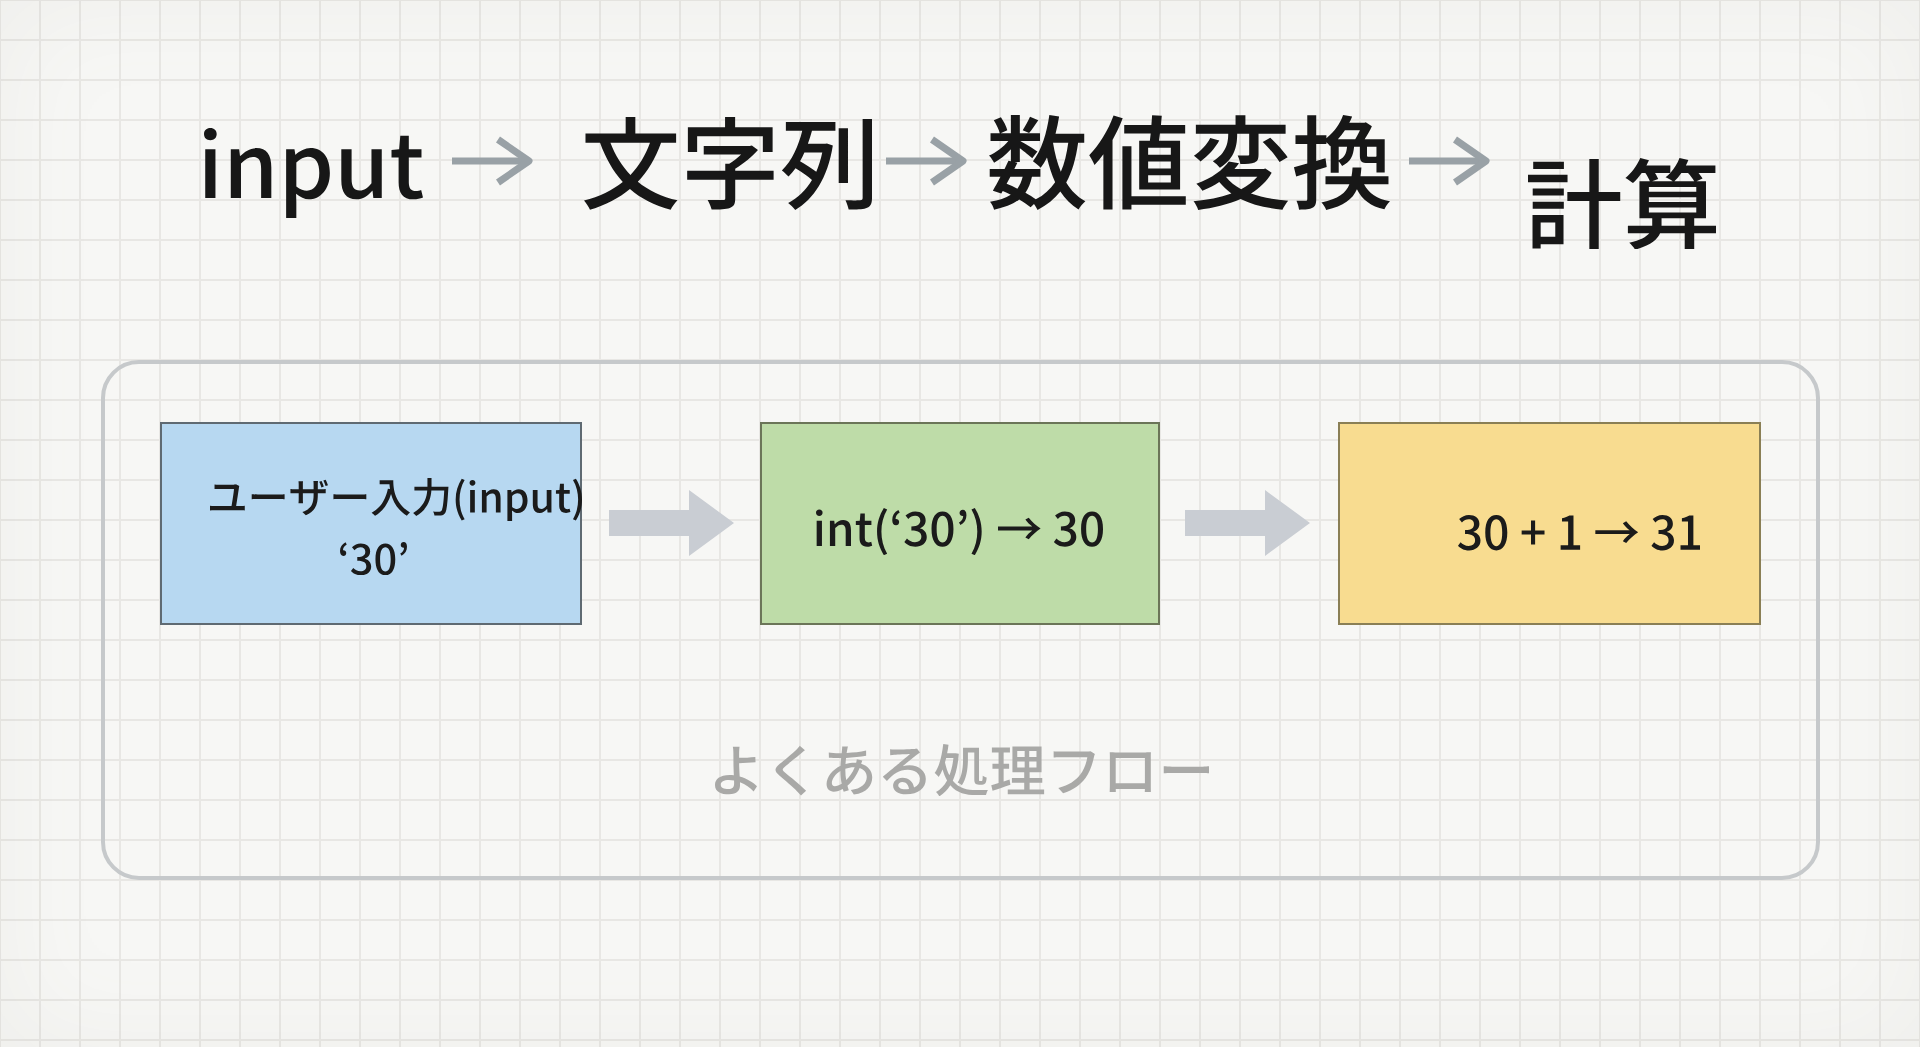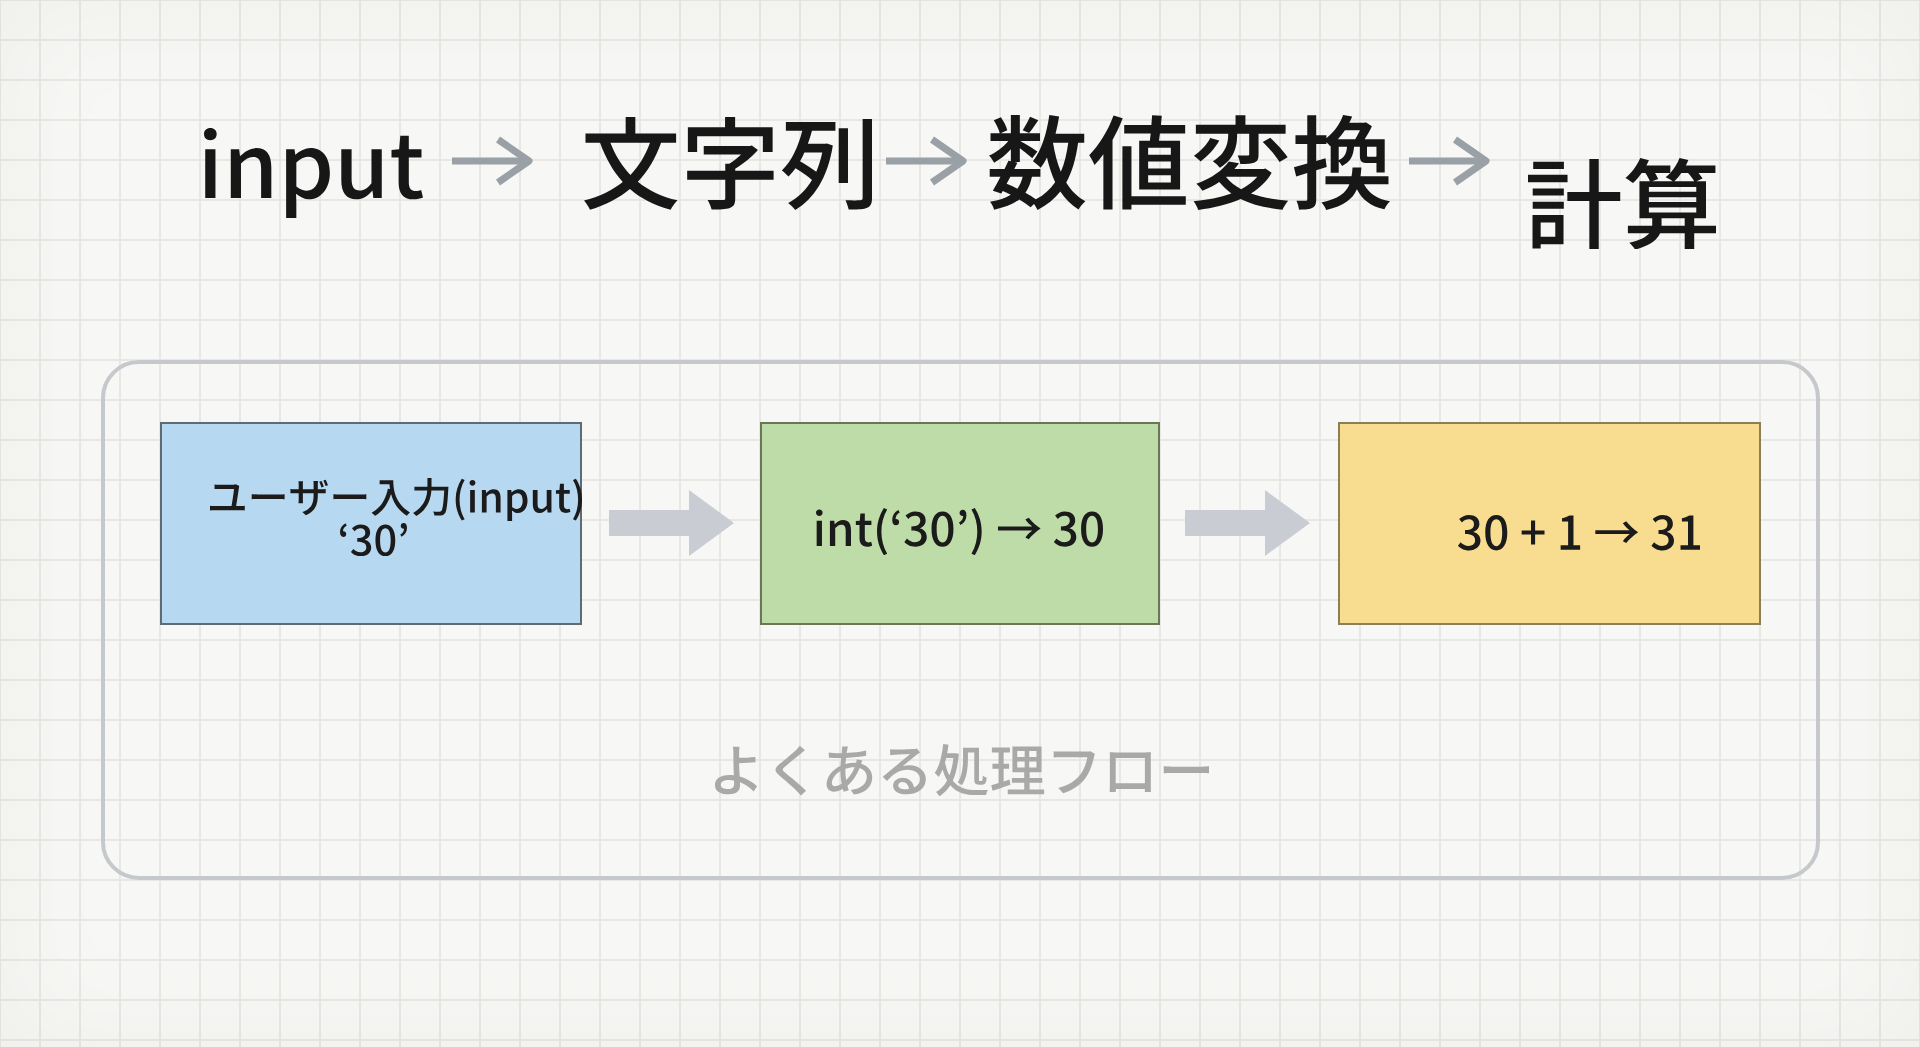--- a/index.html
+++ b/index.html
@@ -74,21 +74,21 @@
 
   <div class="group-frame"></div>
 
   <div class="fbox blue" aria-label="ユーザー入力(input)"></div>
   <div class="ttext boxtext-color" style="left:190px;top:477.6px;width:372.0px;height:43.5px;margin-left:20px;" aria-label="ユーザー入力(input)">
     <svg class="glyph" viewBox="76 -842 9105 1065" preserveAspectRatio="none" aria-hidden="true" focusable="false">
         <path d="M76 -163V-48C108 -51 140 -52 168 -52H840C861 -52 900 -51 927 -48V-163C902 -159 872 -156 840 -156H716C734 -266 773 -515 785 -607C786 -615 789 -634 793 -646L710 -686C696 -680 657 -675 635 -675C568 -675 344 -675 289 -675C256 -675 218 -679 187 -682V-571C220 -573 252 -575 290 -575C344 -575 580 -575 663 -575C660 -507 622 -265 603 -156H168C139 -156 106 -158 76 -163Z M1097 -446V-322C1131 -325 1191 -327 1246 -327C1339 -327 1708 -327 1790 -327C1834 -327 1880 -323 1902 -322V-446C1877 -444 1838 -440 1790 -440C1709 -440 1339 -440 1246 -440C1192 -440 1130 -444 1097 -446Z M2806 -769 2749 -751C2769 -712 2789 -655 2804 -612L2862 -632C2849 -671 2824 -732 2806 -769ZM2907 -801 2850 -783C2870 -744 2891 -688 2906 -644L2964 -663C2951 -703 2926 -763 2907 -801ZM2045 -574V-466C2061 -467 2102 -469 2149 -469H2247V-319C2247 -278 2244 -236 2242 -222H2353C2352 -236 2349 -279 2349 -319V-469H2612V-429C2612 -164 2524 -78 2337 -9L2422 70C2656 -34 2715 -177 2715 -435V-469H2809C2857 -469 2893 -468 2908 -466V-572C2889 -569 2857 -566 2808 -566H2715V-682C2715 -722 2719 -755 2720 -769H2607C2609 -755 2612 -722 2612 -682V-566H2349V-681C2349 -718 2352 -748 2354 -762H2242C2245 -736 2247 -706 2247 -682V-566H2149C2103 -566 2058 -572 2045 -574Z M3097 -446V-322C3131 -325 3191 -327 3246 -327C3339 -327 3708 -327 3790 -327C3834 -327 3880 -323 3902 -322V-446C3877 -444 3838 -440 3790 -440C3709 -440 3339 -440 3246 -440C3192 -440 3130 -444 3097 -446Z M4430 -579C4371 -304 4249 -106 4032 6C4057 24 4101 63 4118 83C4307 -30 4431 -206 4507 -450C4557 -263 4665 -58 4894 81C4910 57 4949 16 4970 0C4586 -227 4562 -602 4562 -786H4228V-690H4468C4471 -653 4475 -613 4482 -570Z M5398 -842V-654V-630H5079V-533H5393C5378 -350 5311 -137 5049 13C5072 30 5107 65 5123 89C5410 -80 5479 -325 5494 -533H5809C5792 -204 5770 -66 5737 -33C5724 -21 5711 -18 5690 -18C5664 -18 5603 -18 5536 -24C5555 4 5567 46 5569 74C5630 77 5694 78 5729 74C5770 69 5796 60 5823 27C5867 -24 5887 -174 5909 -583C5911 -596 5912 -630 5912 -630H5498V-654V-842Z M6237 199 6309 167C6223 24 6184 -145 6184 -313C6184 -480 6223 -649 6309 -793L6237 -825C6144 -673 6089 -510 6089 -313C6089 -114 6144 47 6237 199Z M6443 0H6558V-551H6443ZM6501 -653C6543 -653 6572 -680 6572 -723C6572 -763 6543 -791 6501 -791C6458 -791 6429 -763 6429 -723C6429 -680 6458 -653 6501 -653Z M6731 0H6846V-390C6895 -439 6929 -464 6980 -464C7045 -464 7073 -427 7073 -332V0H7188V-346C7188 -486 7136 -564 7019 -564C6944 -564 6887 -524 6837 -474H6835L6825 -551H6731Z M7355 223H7470V45L7467 -49C7513 -9 7563 14 7611 14C7735 14 7848 -95 7848 -284C7848 -454 7770 -564 7631 -564C7569 -564 7509 -530 7461 -490H7459L7449 -551H7355ZM7589 -83C7556 -83 7513 -96 7470 -132V-401C7516 -445 7557 -468 7600 -468C7692 -468 7729 -397 7729 -282C7729 -154 7669 -83 7589 -83Z M8147 14C8222 14 8276 -25 8326 -83H8329L8338 0H8433V-551H8317V-168C8272 -110 8236 -86 8185 -86C8121 -86 8093 -124 8093 -218V-551H7977V-204C7977 -64 8029 14 8147 14Z M8790 14C8830 14 8868 3 8898 -7L8877 -92C8861 -86 8837 -79 8819 -79C8761 -79 8738 -113 8738 -179V-458H8881V-551H8738V-703H8642L8629 -551L8543 -544V-458H8623V-180C8623 -64 8667 14 8790 14Z M9032 199C9126 47 9181 -114 9181 -313C9181 -510 9126 -673 9032 -825L8960 -793C9046 -649 9086 -480 9086 -313C9086 -145 9046 24 8960 167Z" fill="currentColor"></path>
       </svg>
     <span class="st" style="font-size:41px">ユーザー入力(input)</span>
   </div>
-  <div class="ttext boxtext-color" style="left:340.0px;top:523px;width:67.0px;height:33.3px;" aria-label="‘30’">
+  <div class="ttext boxtext-color" style="left:340.0px;top:542px;width:67.0px;height:33.3px;" aria-label="‘30’">
     <svg class="glyph" viewBox="63 -785 1610 799" preserveAspectRatio="none" aria-hidden="true" focusable="false">
         <path d="M145 -450C185 -450 213 -477 213 -521C213 -563 181 -587 145 -587L135 -586C136 -650 166 -690 225 -726L196 -779C108 -731 63 -661 63 -567C63 -492 92 -450 145 -450Z M566 14C701 14 812 -65 812 -198C812 -297 745 -361 661 -383V-387C739 -416 788 -475 788 -560C788 -681 694 -750 562 -750C477 -750 410 -713 351 -661L411 -589C454 -630 501 -657 558 -657C628 -657 671 -617 671 -552C671 -478 623 -424 478 -424V-338C644 -338 695 -285 695 -204C695 -127 639 -82 556 -82C480 -82 426 -119 382 -162L326 -88C376 -33 450 14 566 14Z M1154 14C1297 14 1391 -115 1391 -371C1391 -625 1297 -750 1154 -750C1009 -750 915 -626 915 -371C915 -115 1009 14 1154 14ZM1154 -78C1079 -78 1026 -159 1026 -371C1026 -582 1079 -659 1154 -659C1228 -659 1281 -582 1281 -371C1281 -159 1228 -78 1154 -78Z M1541 -457C1628 -505 1673 -575 1673 -670C1673 -743 1644 -785 1592 -785C1552 -785 1523 -758 1523 -714C1523 -673 1555 -649 1592 -649L1602 -650C1601 -585 1571 -546 1511 -509Z" fill="currentColor"></path>
       </svg>
     <span class="st" style="font-size:42px">‘30’</span>
   </div>
 
   <svg class="barrow" style="left:609px;top:487.0px" width="126" height="72" viewBox="0 0 126 72" aria-hidden="true">
       <polygon points="0,23 80,23 80,3 125,36 80,69 80,49 0,49" fill="#c9cdd3"></polygon>
     </svg>
 

